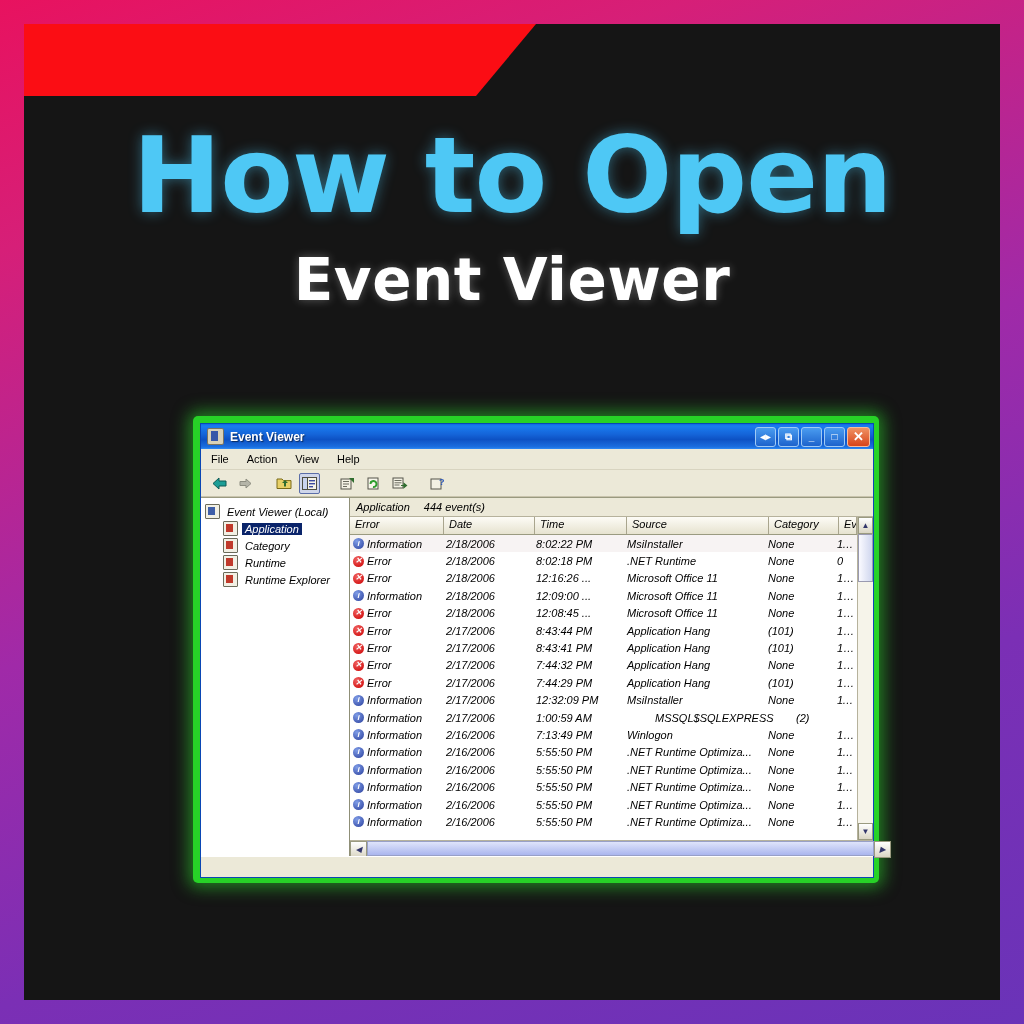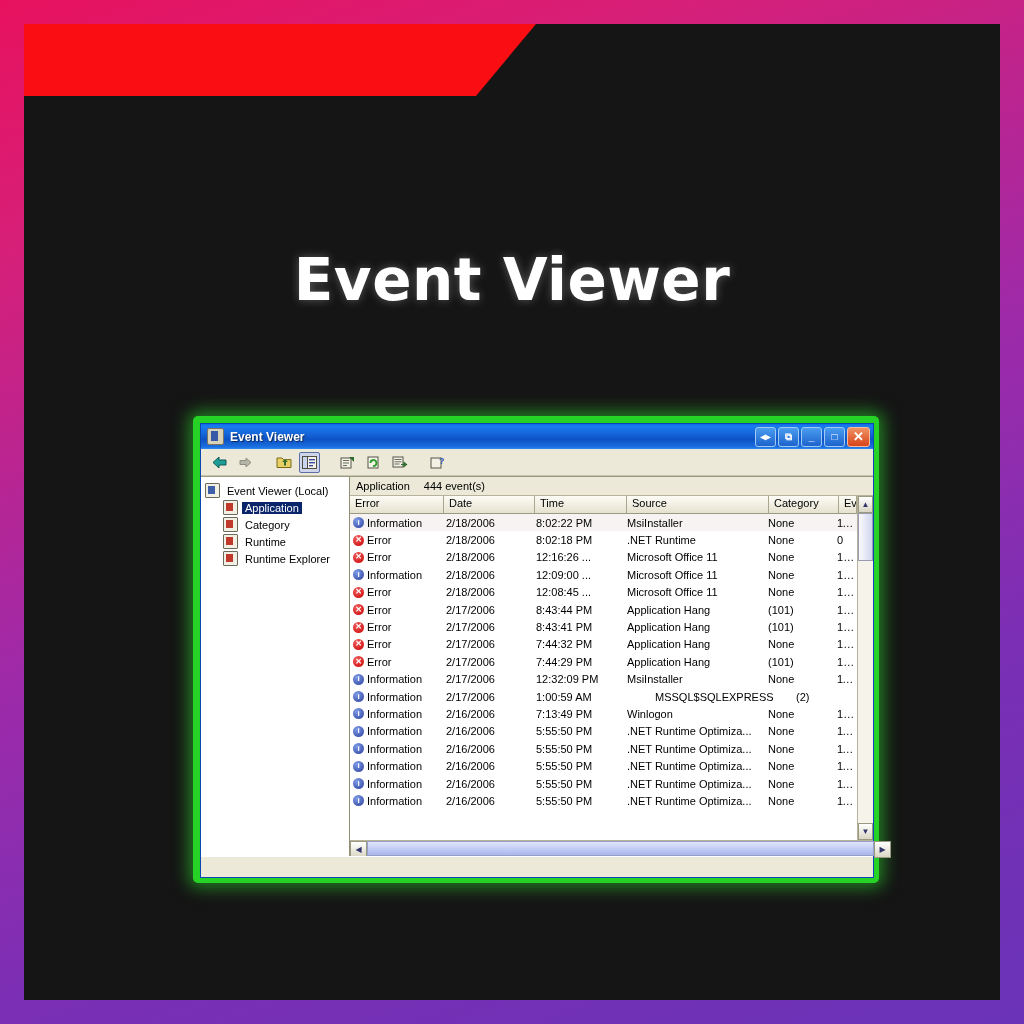--- a/index.html
+++ b/index.html
@@ -83,21 +83,21 @@
   }
   .menubar span{font-size:11px;}
   .toolbar{
     height:26px;flex:0 0 26px;background:#ece9d8;
     border-bottom:1px solid #c9c4ad;
     display:flex;align-items:center;padding-left:8px;gap:5px;
   }
   .tbtn{width:19px;height:19px;display:flex;align-items:center;justify-content:center;border:1px solid transparent;border-radius:2px;}
   .tbtn.pressed{border:1px solid #5b6ea8;background:#cfd6ea;}
   .sep{width:7px;}
-  .body-area{flex:1;display:flex;background:#f97316;border-top:1px solid #9a9a80;min-height:0;}
+  .body-area{flex:1;display:flex;background:#f97316;border-top:1px solid #9a9a80;min-height:0;font-style:italic;}
   .tree{
     width:144px;flex:0 0 144px;background:#fff;border-right:1px solid #8f8f77;
     padding:5px 0 0 4px;overflow:hidden;
   }
   .tnode{display:flex;align-items:center;height:17px;font-size:11px;white-space:nowrap;}
   .tnode.child{padding-left:18px;}
   .tico{
     width:13px;height:13px;margin-right:4px;flex:0 0 auto;
     background:#f2f0e4;border:1px solid #6b6b5a;border-radius:1px;position:relative;
   }
@@ -143,38 +143,45 @@
 </style>
 </head>
 <body>
 
 <div class="poster">
   <div class="inner-panel">
 
     <div class="banner"></div>
     <div class="banner-text">Multicaretechnical.com</div>
 
+    <div class="title-main">How to Open</div>
     <div class="title-sub">Event Viewer</div>
 
     <div class="winglow"></div>
 
     <div class="window">
 
       <div class="titlebar">
         <div class="tb-icon"></div>
         <div class="tb-title">Event Viewer</div>
         <div class="tb-btns">
           <div class="tbb">◂▸</div>
           <div class="tbb">⧉</div>
           <div class="tbb">_</div>
           <div class="tbb">□</div>
           <div class="tbb close">✕</div>
         </div>
       </div>
 
+      <div class="menubar">
+        <span>File</span>
+        <span>Action</span>
+        <span>View</span>
+        <span>Help</span>
+      </div>
 
       <div class="toolbar">
         <div class="tbtn">
           <svg width="15" height="13" viewBox="0 0 15 13">
               <path d="M7 1 L1 6.5 L7 12 L7 9 L14 9 L14 4 L7 4 Z" fill="#1c9e96" stroke="#0c5a55" stroke-width="1"></path>
             </svg>
         </div>
         <div class="tbtn">
           <svg width="15" height="13" viewBox="0 0 15 13">
               <path d="M8 2 L13 6.5 L8 11 L8 8.5 L2 8.5 L2 4.5 L8 4.5 Z" fill="#b5b5a8" stroke="#8d8d80" stroke-width="1"></path>

